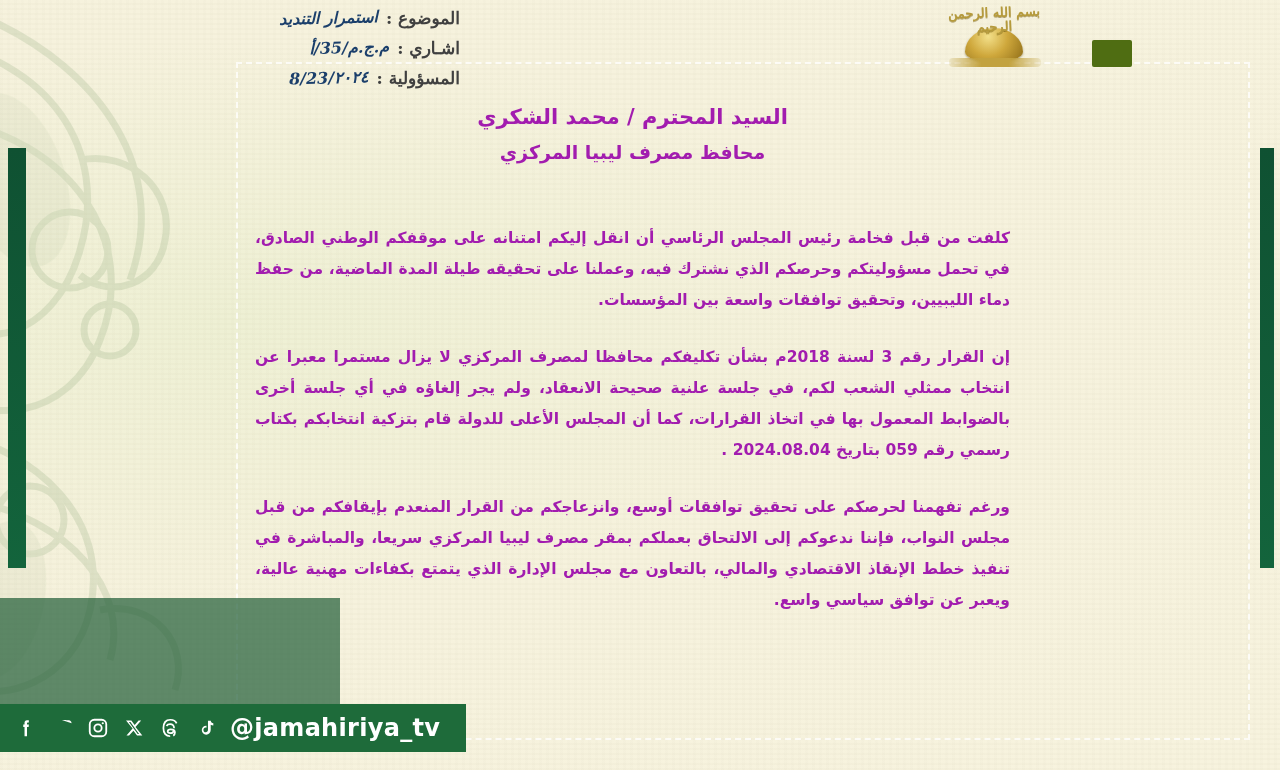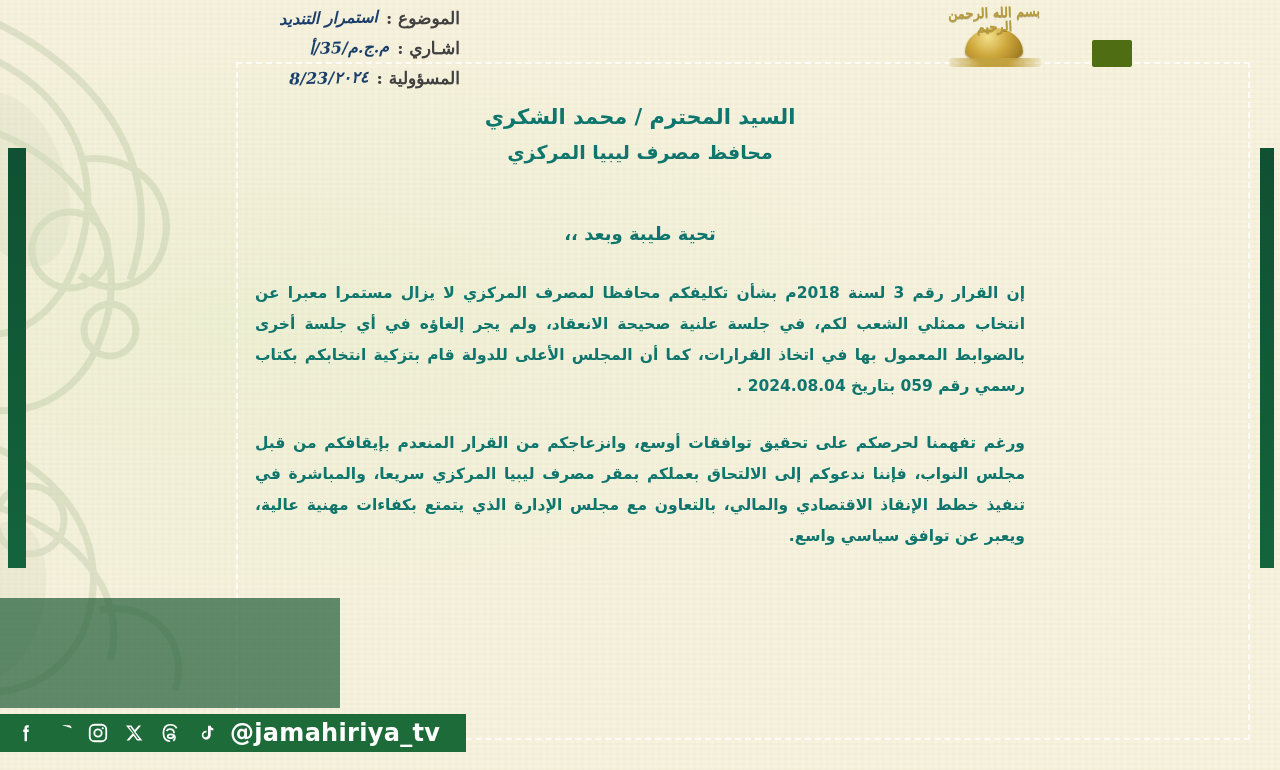--- a/index.html
+++ b/index.html
@@ -147,25 +147,25 @@
     font-style: italic;
     font-size: 16px;
     transform: rotate(-1.5deg);
     letter-spacing: 1px;
   }
 
   
   .letter {
     position: absolute;
     left: 255px;
-    right: 255px;
+    right: 270px;
     top: 105px;
     direction: rtl;
     text-align: justify;
-    color: #0f766e;
+    color: #a21caf;
     font-family: "DejaVu Sans", "Liberation Sans", sans-serif;
   }
   .addr1 {
     text-align: center;
     font-size: 21px;
     font-weight: bold;
     letter-spacing: .5px;
     margin-bottom: 12px;
   }
   .addr2 {
@@ -195,21 +195,21 @@
     left: 0;
     bottom: 62px;
     width: 340px;
     height: 110px;
     background: rgba(36, 96, 58, .72);
   }
   .social-bar {
     position: absolute;
     left: 0;
     bottom: 18px;
-    height: 38px;
+    height: 48px;
     min-width: 410px;
     background: #1e6b3a;
     display: flex;
     align-items: center;
     gap: 12px;
     padding: 0 20px 0 14px;
     box-sizing: border-box;
   }
   .social-bar .ic {
     color: #ffffff;
@@ -280,21 +280,21 @@
     </div>
     <div class="hand-row">
       <span class="hand-label">المسؤولية :</span>
       <span class="hand-value">٢٠٢٤/8/23</span>
     </div>
   </div>
 
   <div class="letter">
     <div class="addr1">السيد المحترم / محمد الشكري</div>
     <div class="addr2">محافظ مصرف ليبيا المركزي</div>
-    <div class="greeting">تحية طيبة وبعد ،،</div>
+    <p class="para">كلفت من قبل فخامة رئيس المجلس الرئاسي أن انقل إليكم امتنانه على موقفكم الوطني الصادق، في تحمل مسؤوليتكم وحرصكم الذي نشترك فيه، وعملنا على تحقيقه طيلة المدة الماضية، من حفظ دماء الليبيين، وتحقيق توافقات واسعة بين المؤسسات.</p>
     <p class="para">إن القرار رقم 3 لسنة 2018م بشأن تكليفكم محافظا لمصرف المركزي لا يزال مستمرا معبرا عن انتخاب ممثلي الشعب لكم، في جلسة علنية صحيحة الانعقاد، ولم يجر إلغاؤه في أي جلسة أخرى بالضوابط المعمول بها في اتخاذ القرارات، كما أن المجلس الأعلى للدولة قام بتزكية انتخابكم بكتاب رسمي رقم 059 بتاريخ 2024.08.04 .</p>
     <p class="para">ورغم تفهمنا لحرصكم على تحقيق توافقات أوسع، وانزعاجكم من القرار المنعدم بإيقافكم من قبل مجلس النواب، فإننا ندعوكم إلى الالتحاق بعملكم بمقر مصرف ليبيا المركزي سريعا، والمباشرة في تنفيذ خطط الإنقاذ الاقتصادي والمالي، بالتعاون مع مجلس الإدارة الذي يتمتع بكفاءات مهنية عالية، ويعبر عن توافق سياسي واسع.</p>
 
   </div>
 
   <div class="social-bg"></div>
   <div class="social-bar">
     <span class="ic">
       <svg viewBox="0 0 24 24" width="22" height="22" fill="currentColor">
           <path d="M15.1 8.3h-2V6.9c0-.6.4-.8.7-.8h1.3V3.6h-1.9c-2.3 0-2.8 1.7-2.8 2.8v1.9H9v2.6h1.4V21h2.7v-10.1h1.8l.2-2.6z"></path>

